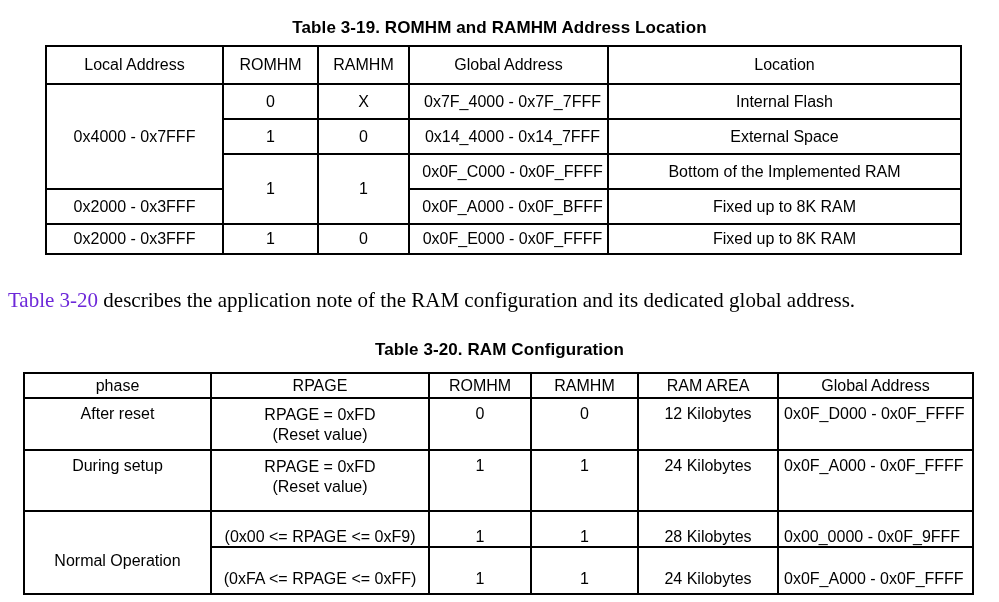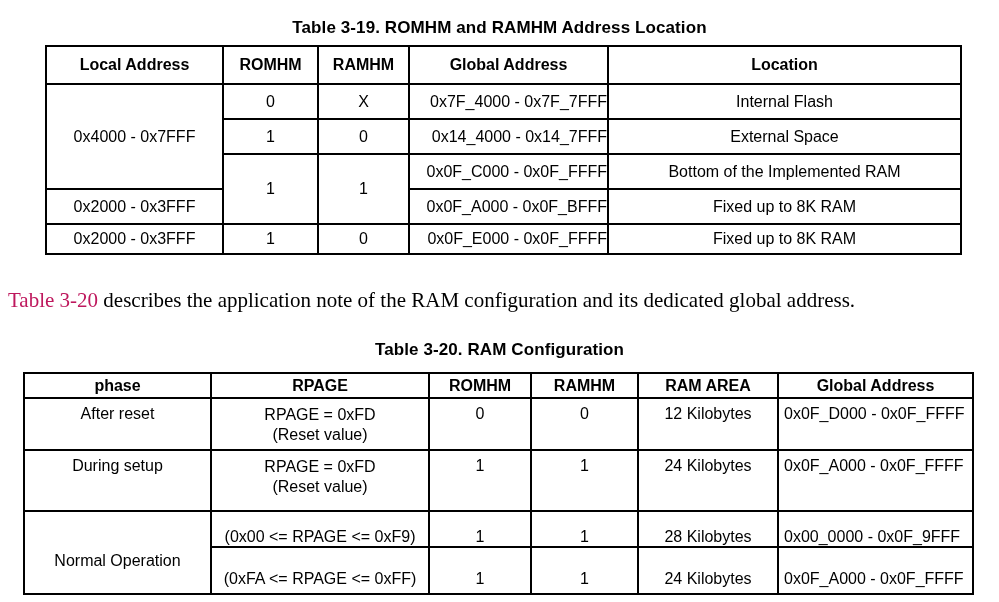--- a/index.html
+++ b/index.html
@@ -32,26 +32,26 @@
   }
   th, td {
     border: 2px solid #000000;
     font-size: 16px;
     text-align: center;
     vertical-align: middle;
     padding: 0;
     overflow: hidden;
     white-space: nowrap;
   }
-  th { font-weight: bold; }
+  th { font-weight: normal; }
 
   #t1 { left: 45px; top: 45px; width: 915px; }
   #t2 { left: 23px; top: 372px; width: 949px; }
 
-  #t1 td.gaddr { text-align: right; padding-left: 8px; }
+  #t1 td.gaddr { text-align: center; padding-left: 8px; }
 
   #t2 td {
     vertical-align: top;
     padding-top: 6px;
   }
   #t2 th { vertical-align: middle; }
   #t2 td.vmid { vertical-align: middle; padding-top: 16px; }
   #t2 td.gaddr { text-align: left; padding-left: 5px; }
   .rpage-line { display: block; line-height: 20px; }
 
@@ -115,21 +115,21 @@
   <tr style="height:30px">
     <td>0x2000 - 0x3FFF</td>
     <td>1</td>
     <td>0</td>
     <td class="gaddr">0x0F_E000 - 0x0F_FFFF</td>
     <td>Fixed up to 8K RAM</td>
   </tr>
 </tbody>
   </table>
 
-<div class="para"><span class="xref" style="color: #be185d;">Table 3-20</span><span> describes the application note of the RAM configuration and its dedicated global address.</span></div>
+<div class="para"><span class="xref" style="color: #6d28d9;">Table 3-20</span><span> describes the application note of the RAM configuration and its dedicated global address.</span></div>
 
 <div id="title2" class="doc-title">Table 3-20. RAM Configuration</div>
 
 <table id="t2">
   <colgroup>
     <col style="width:187px">
       <col style="width:218px">
       <col style="width:102px">
       <col style="width:107px">
       <col style="width:140px">

